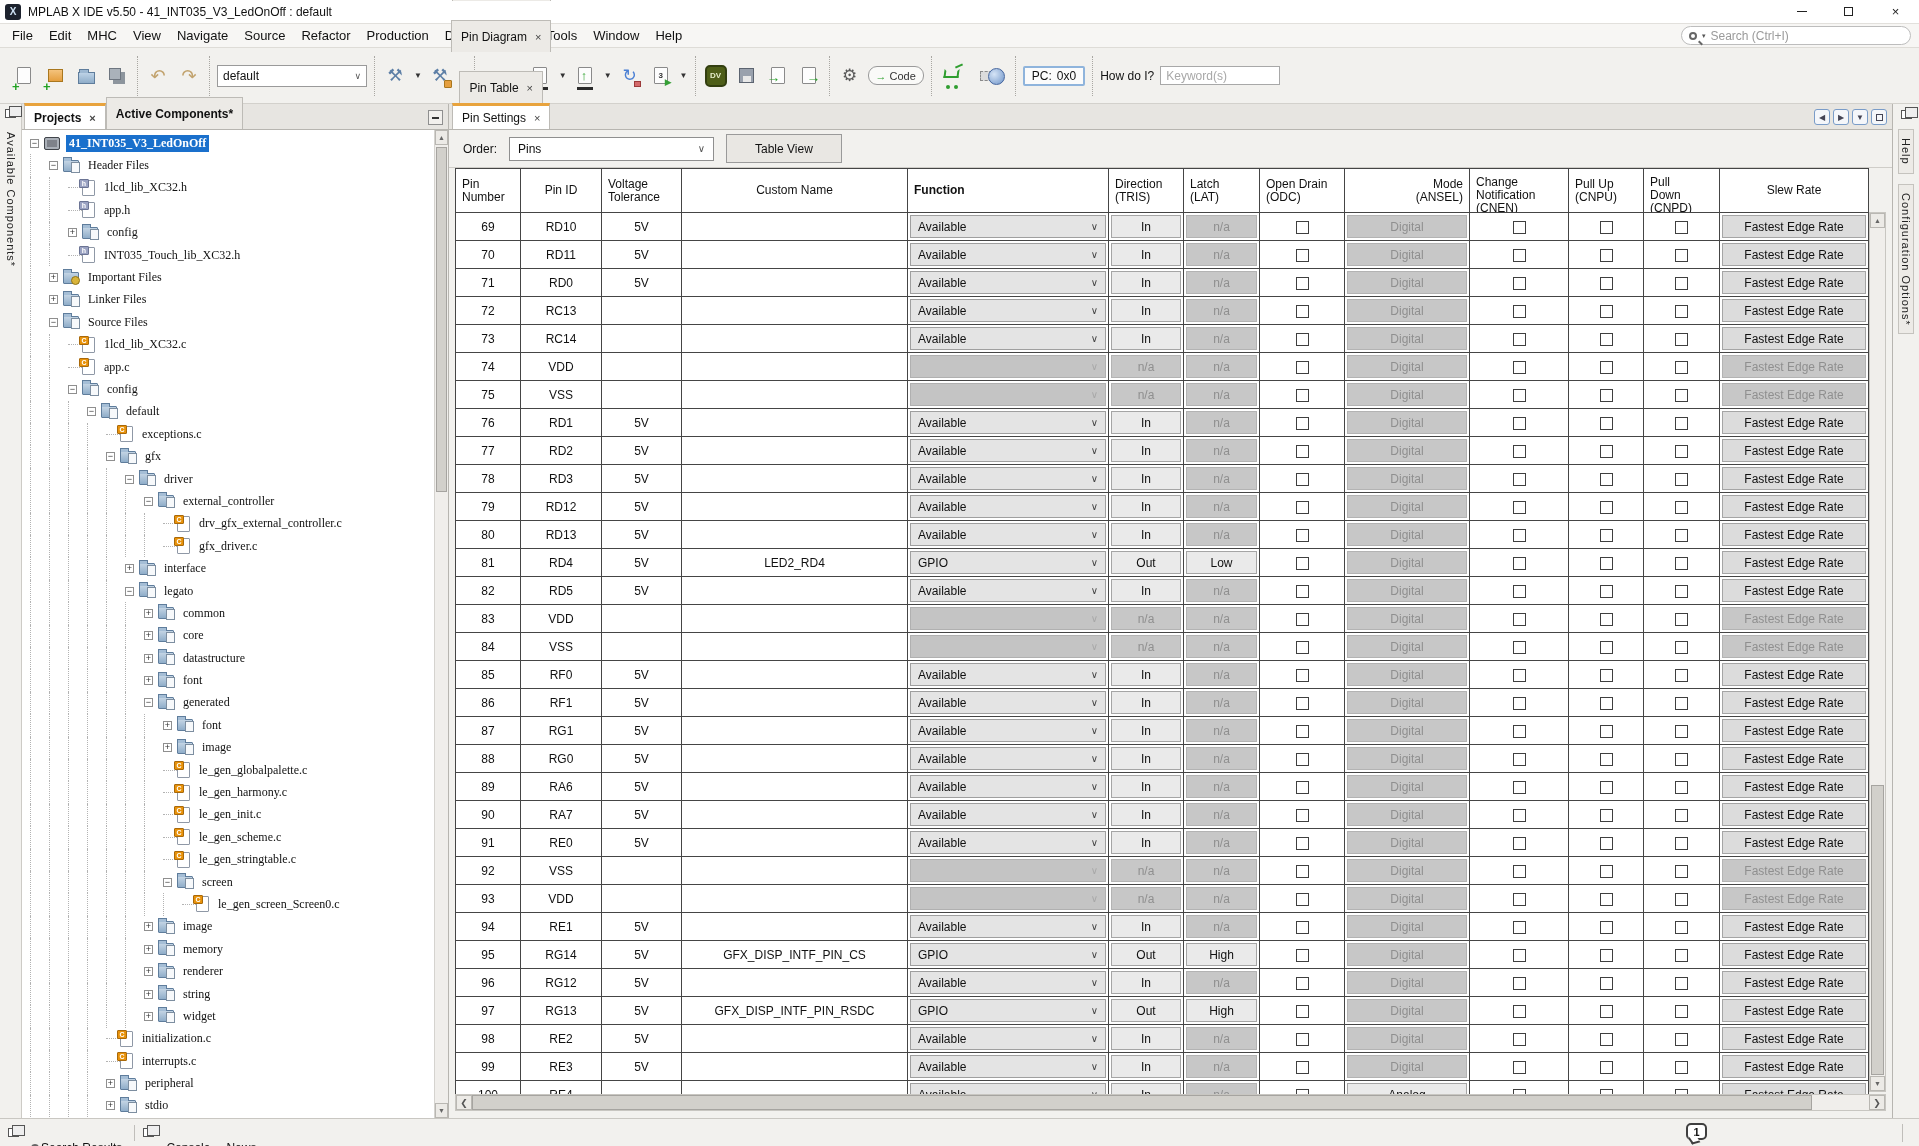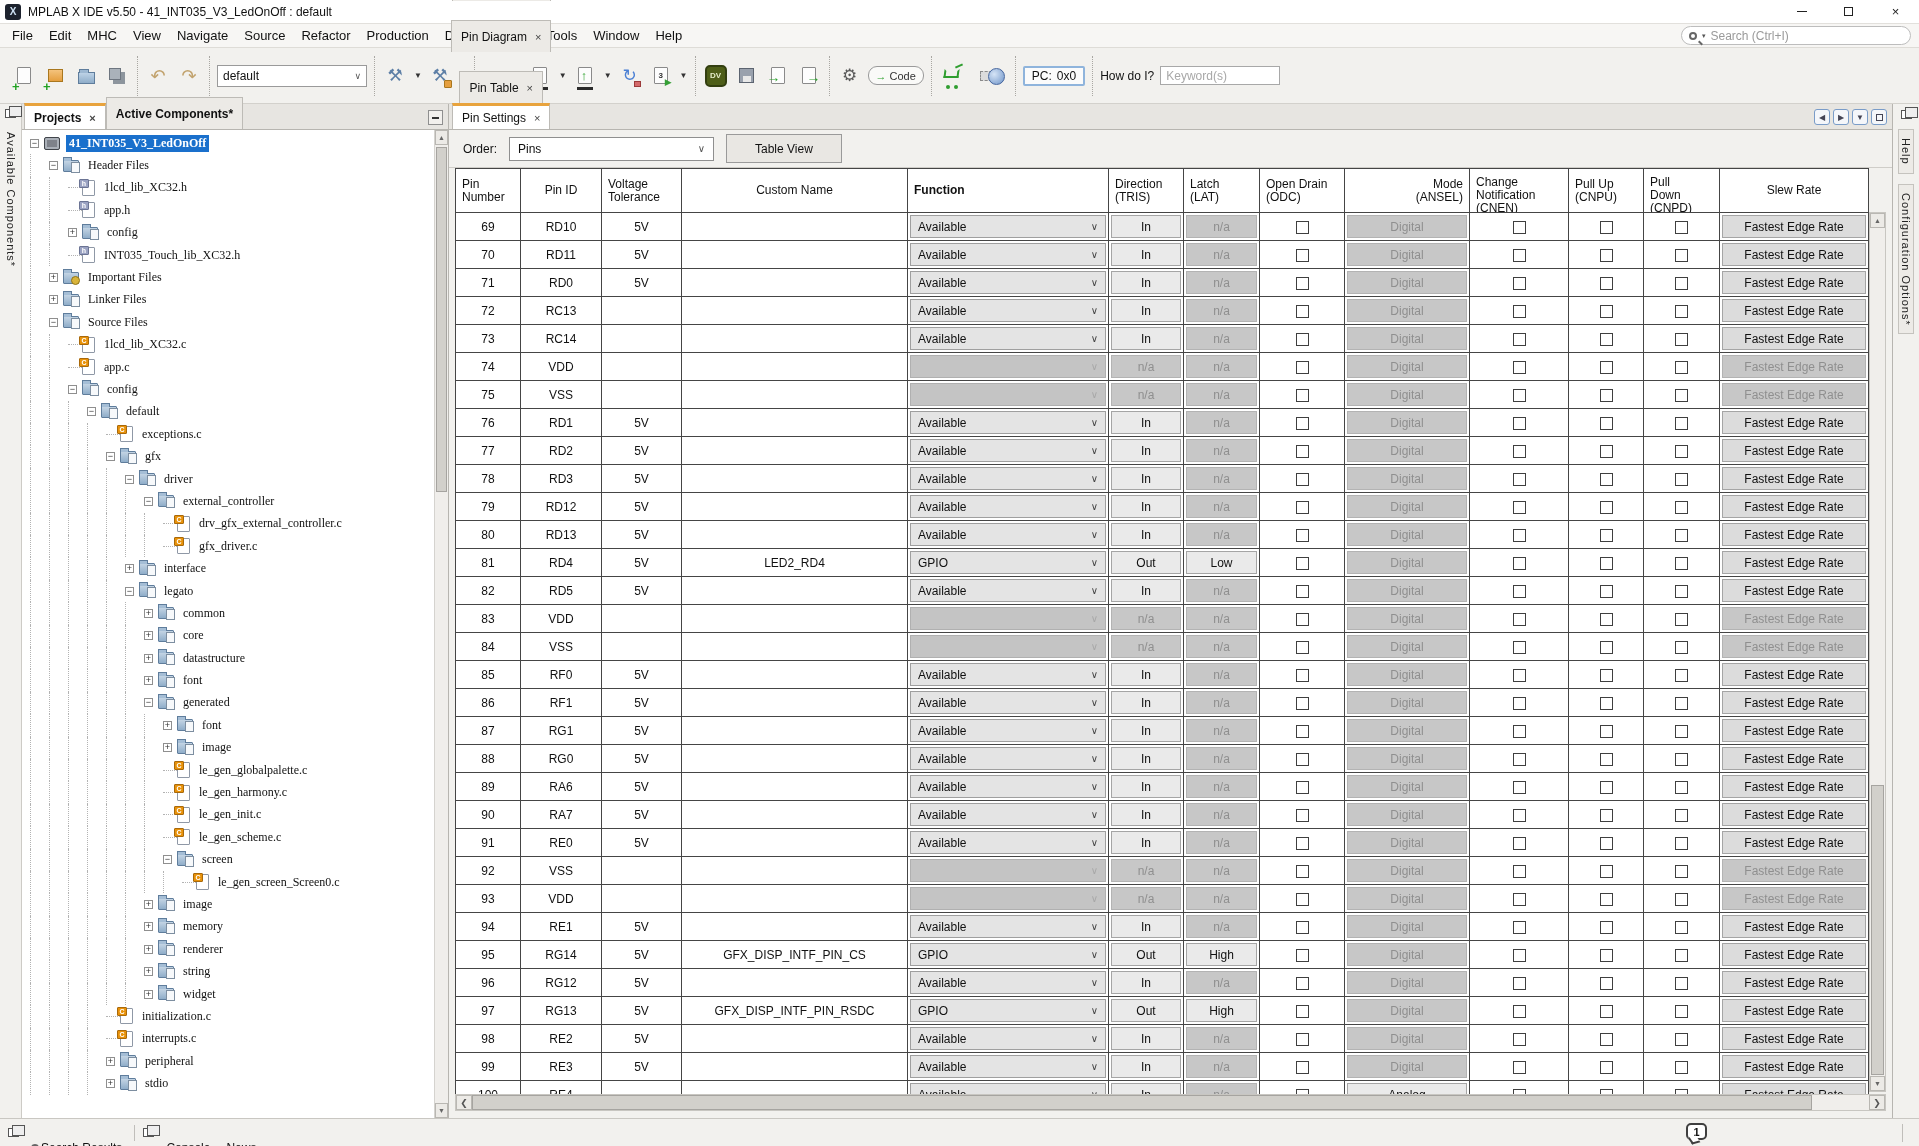--- a/index.html
+++ b/index.html
@@ -635,20 +635,34 @@
             <span class="tlabel">le_gen_scheme.c</span>
           </div>
           <div class="trow">
             <span class="tg"></span>
             <span class="tg"></span>
             <span class="tg"></span>
             <span class="tg"></span>
             <span class="tg"></span>
             <span class="tg"></span>
             <span class="tg"></span>
+            <span class="noexp"></span>
+            <span class="ti c">
+              <span class="fb c">C</span>
+            </span>
+            <span class="tlabel">le_gen_stringtable.c</span>
+          </div>
+          <div class="trow">
+            <span class="tg"></span>
+            <span class="tg"></span>
+            <span class="tg"></span>
+            <span class="tg"></span>
+            <span class="tg"></span>
+            <span class="tg"></span>
+            <span class="tg"></span>
             <span class="expander">−</span>
             <span class="ti folder"></span>
             <span class="tlabel">screen</span>
           </div>
           <div class="trow">
             <span class="tg"></span>
             <span class="tg"></span>
             <span class="tg"></span>
             <span class="tg"></span>
             <span class="tg"></span>

